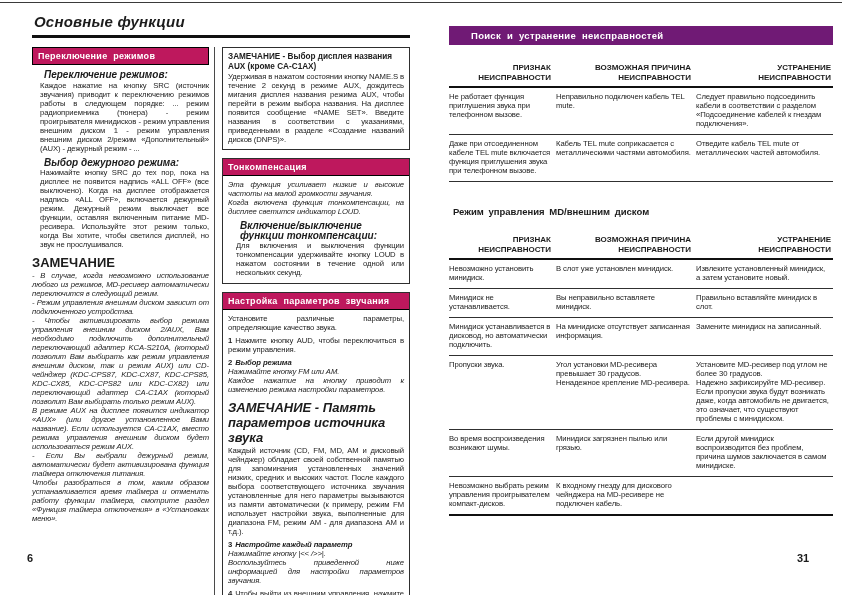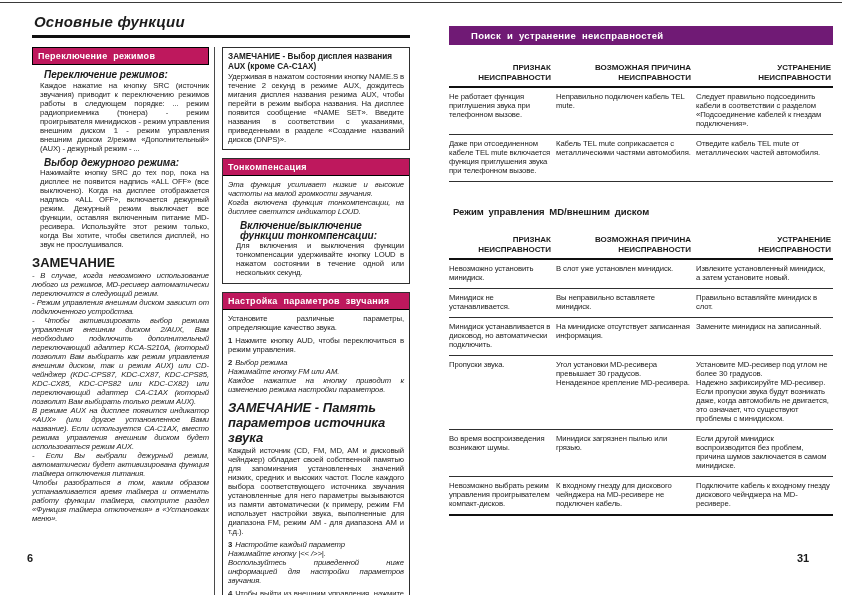--- a/index.html
+++ b/index.html
@@ -36,21 +36,21 @@
   .notehead { font-weight:bold; font-size:13px; margin:6px 0 1px 0; }
 
   .notebox { border:1px solid #2e2e2e; padding:4px 5px 5px 5px; margin:0 0 8px 0; }
   .notebox-title { font-weight:bold; font-size:8.2px; line-height:9.5px; margin-bottom:1px; }
 
   .sectionbox { border:1px solid #2e2e2e; margin:0 0 8px 0; }
   .sectionbox .bar { border:none; border-bottom:1px solid #000; }
   .sectionbox .inner { padding:4px 5px 6px 5px; }
   .stepline { margin-top:4px; }
   .stepnum { font-weight:bold; margin-right:3px; }
-  .steptitle { font-weight:normal; font-style:italic; }
+  .steptitle { font-weight:bold; font-style:italic; }
   .grow { min-height:250px; }
 
   .pgnum { position:absolute; top:552px; font-weight:bold; font-size:11px; }
   .pgnum-left { left:27px; }
   .pgnum-right { left:797px; }
 
   
   .page-right { position:absolute; left:449px; top:26px; width:384px; }
   .bar-wide {
     background:#701a75; color:#ffffff; font-weight:bold; font-size:9.5px;
@@ -201,18 +201,17 @@
 Надежно зафиксируйте MD-ресивер. Если пропуски звука будут возникать даже, когда автомобиль не двигается, это означает, что существуют проблемы с минидиском.</div>
   </div>
   <div class="trow">
     <div class="tcell">Во время воспроизведения возникают шумы.</div>
     <div class="tcell">Минидиск загрязнен пылью или грязью.</div>
     <div class="tcell">Если другой минидиск воспроизводится без проблем, причина шумов заключается в самом минидиске.</div>
   </div>
   <div class="trow">
     <div class="tcell">Невозможно выбрать режим управления проигрывателем компакт-дисков.</div>
     <div class="tcell">К входному гнезду для дискового чейнджера на MD-ресивере не подключен кабель.</div>
-    <div class="tcell">Подключите кабель к входному гнезду дискового чейнджера на MD-ресивере.</div>
   </div>
 </div>
 
 <div class="pgnum pgnum-left">6</div>
 <div class="pgnum pgnum-right">31</div>
 
 </body></html>

